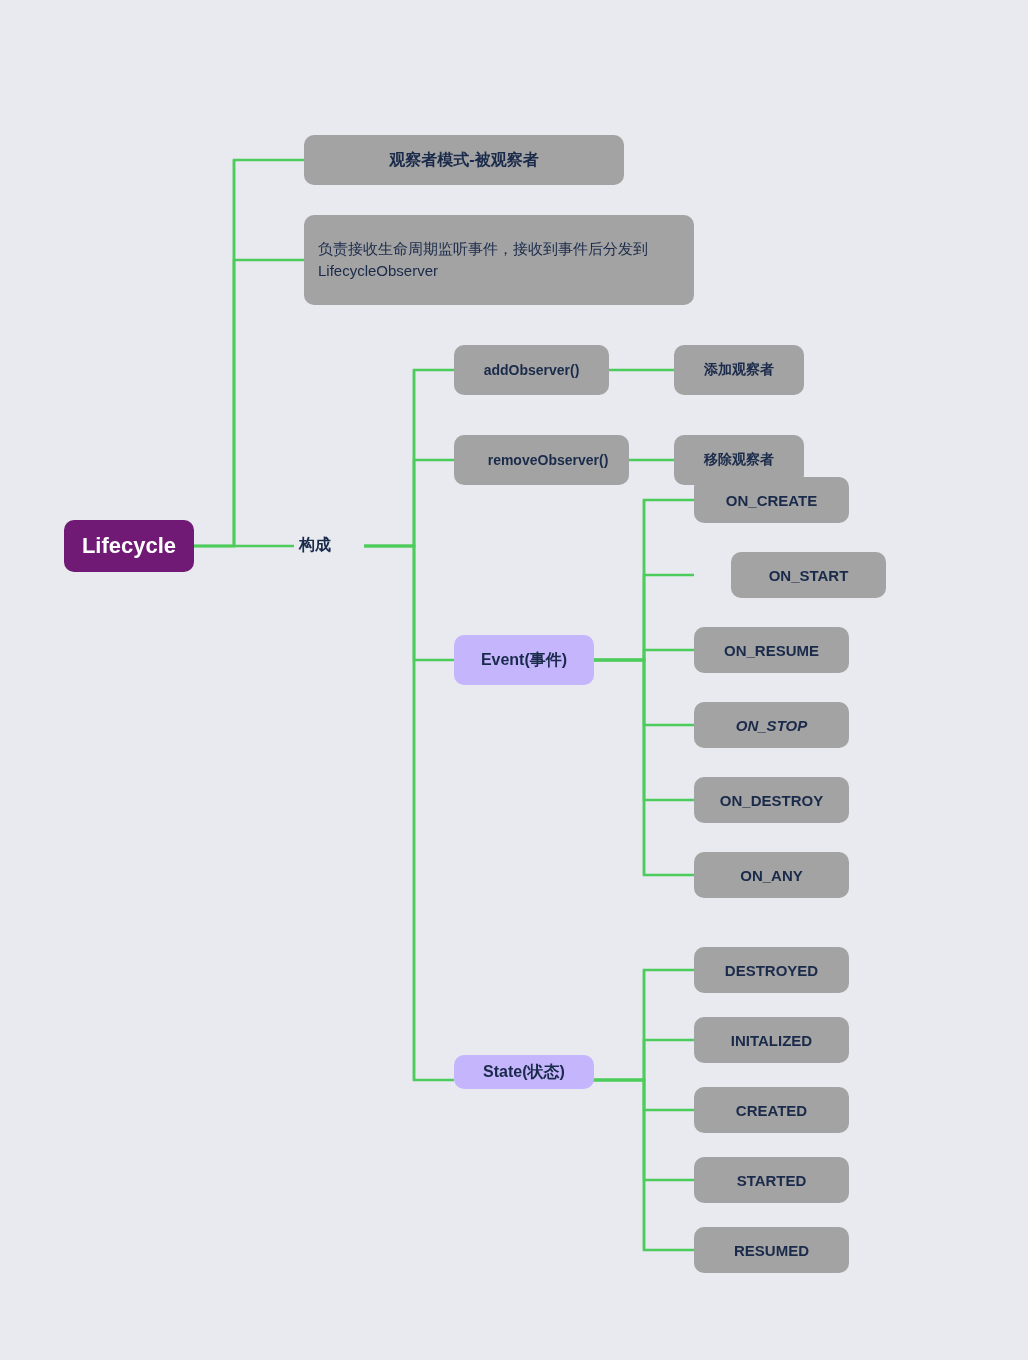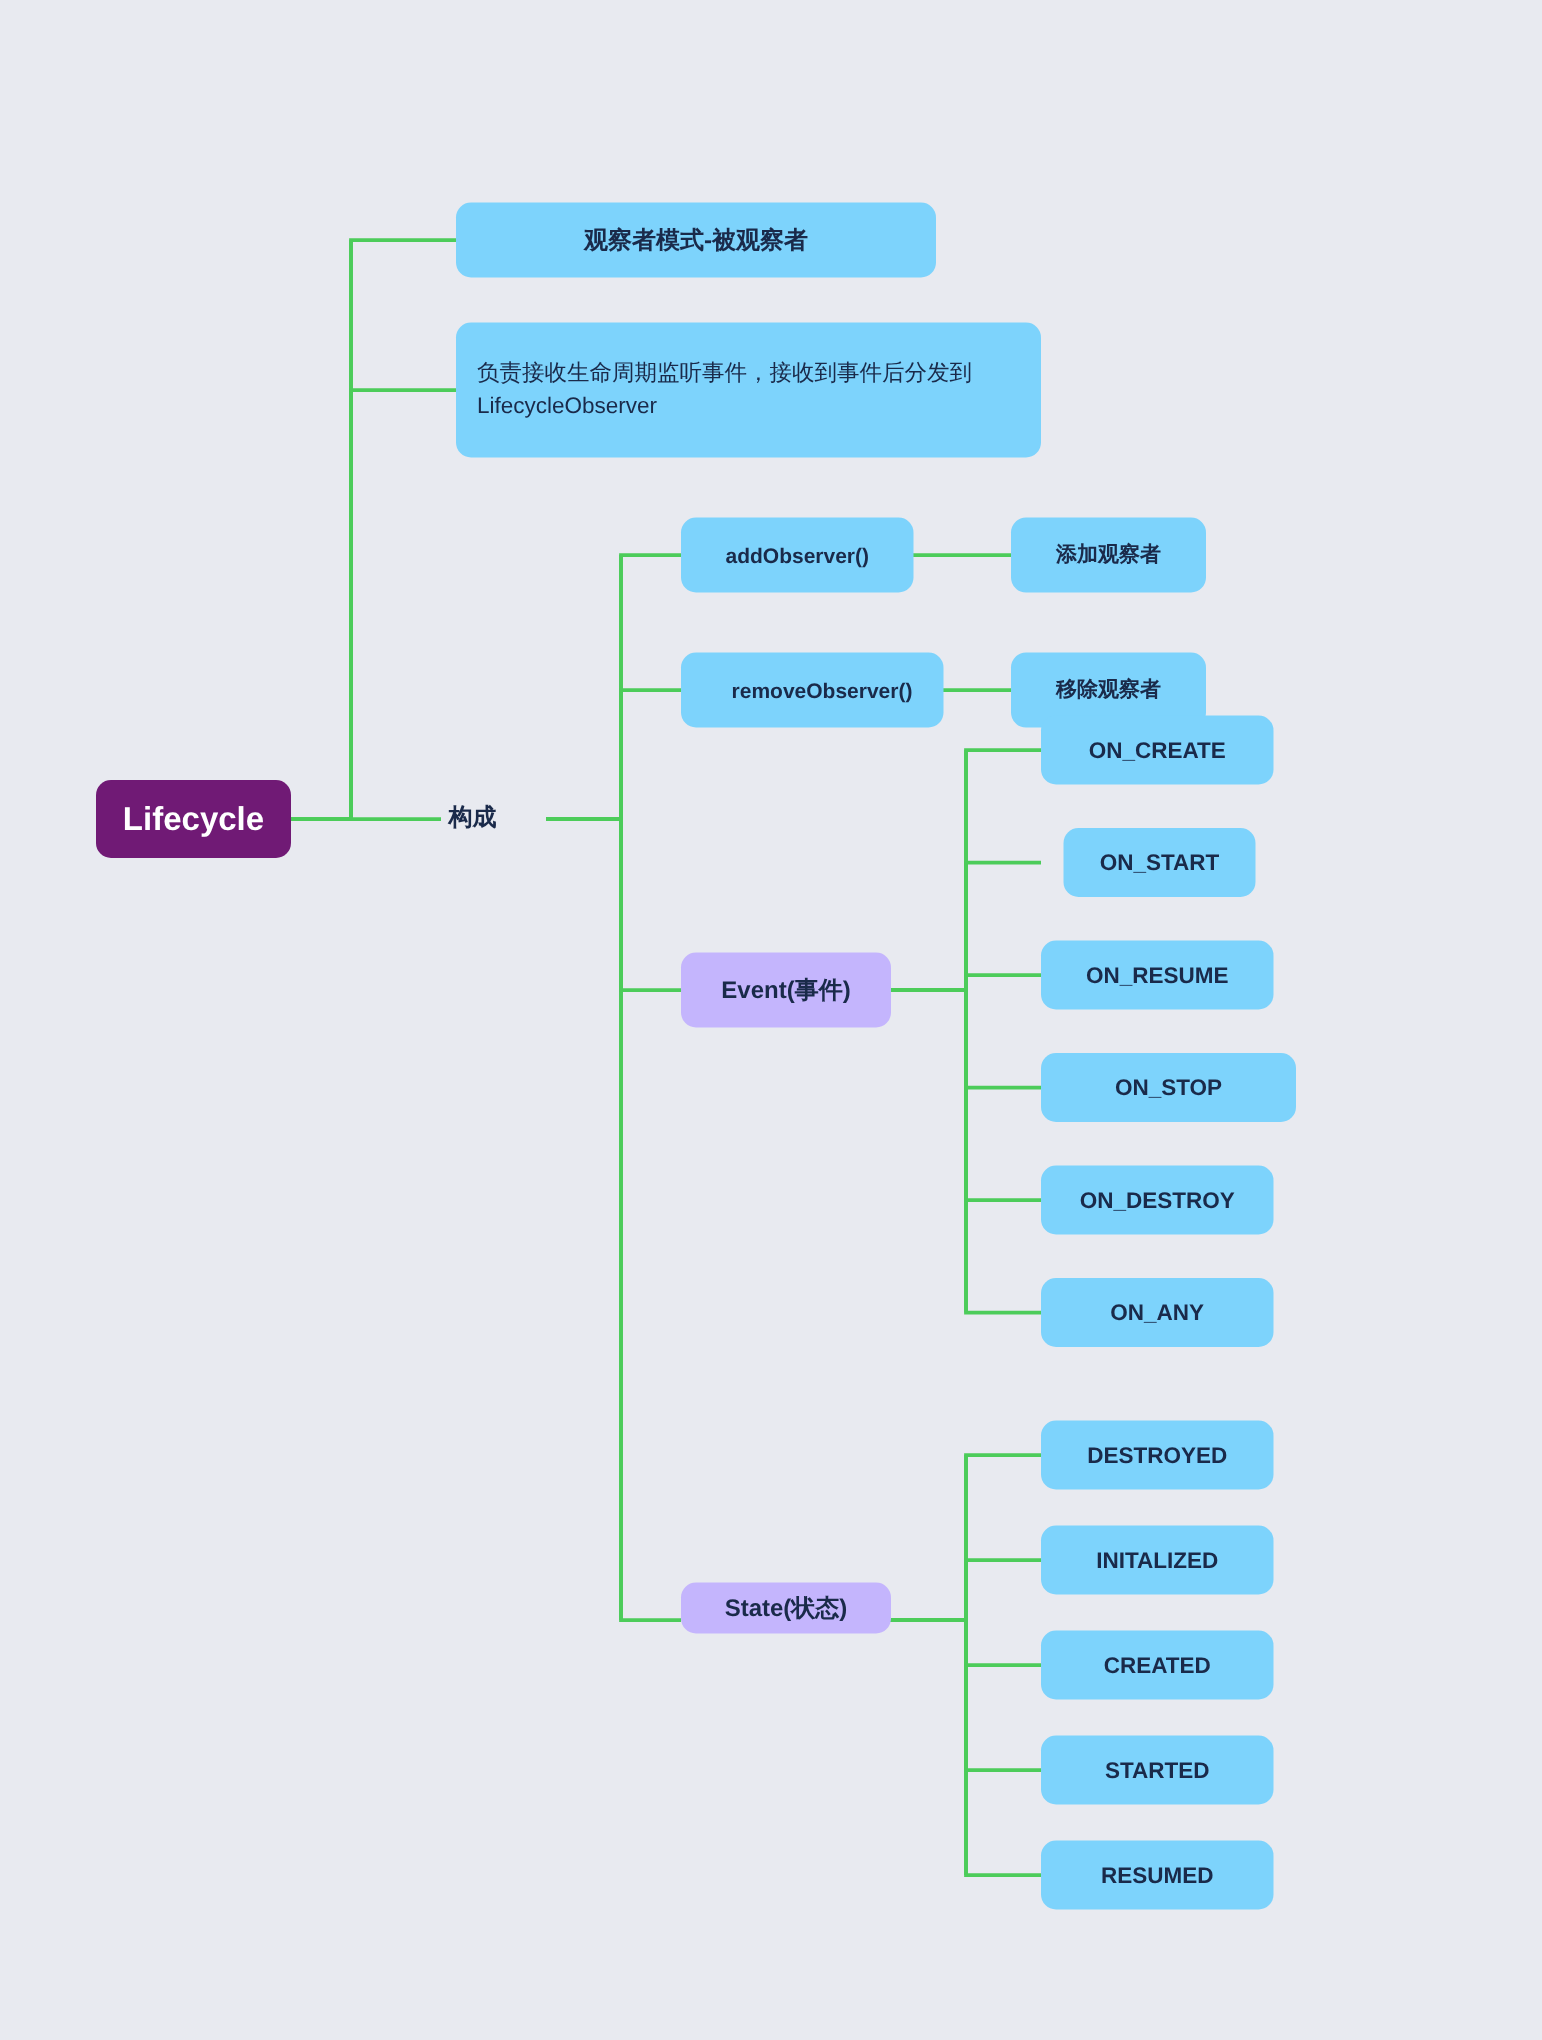--- a/index.html
+++ b/index.html
@@ -37,21 +37,21 @@
       color: white;
       font-size: 22px;
       width: 130px;
       height: 52px;
       border-radius: 10px;
       left: 30px;
       top: 490px;
     }
 
     .node-white {
-      background: #7dd3fc;
+      background: #a3a3a3;
       color: #1a2a4a;
       font-size: 15px;
       border-radius: 10px;
     }
 
     .node-yellow {
       background: #c4b5fd;
       color: #1a2a4a;
       font-size: 16px;
       border-radius: 10px;
@@ -159,29 +159,29 @@
   </div>
 
   <div class="node node-yellow" style="left:420px;top:605px;width:140px;height:50px;">
     <span>Event(事件)</span>
   </div>
 
   <div class="node node-white" style="left:660px;top:447px;width:155px;height:46px;">
     <span>ON_CREATE</span>
   </div>
 
-  <div class="node node-white" style="left:675px;top:522px;width:128px;height:46px;">
+  <div class="node node-white" style="left:697px;top:522px;width:155px;height:46px;">
     <span>ON_START</span>
   </div>
 
   <div class="node node-white" style="left:660px;top:597px;width:155px;height:46px;">
     <span>ON_RESUME</span>
   </div>
 
-  <div class="node node-white" style="left:660px;top:672px;width:170px;height:46px;">
+  <div class="node node-white" style="left:660px;top:672px;width:155px;height:46px;font-style:italic;">
     <span>ON_STOP</span>
   </div>
 
   <div class="node node-white" style="left:660px;top:747px;width:155px;height:46px;">
     <span>ON_DESTROY</span>
   </div>
 
   <div class="node node-white" style="left:660px;top:822px;width:155px;height:46px;">
     <span>ON_ANY</span>
   </div>

